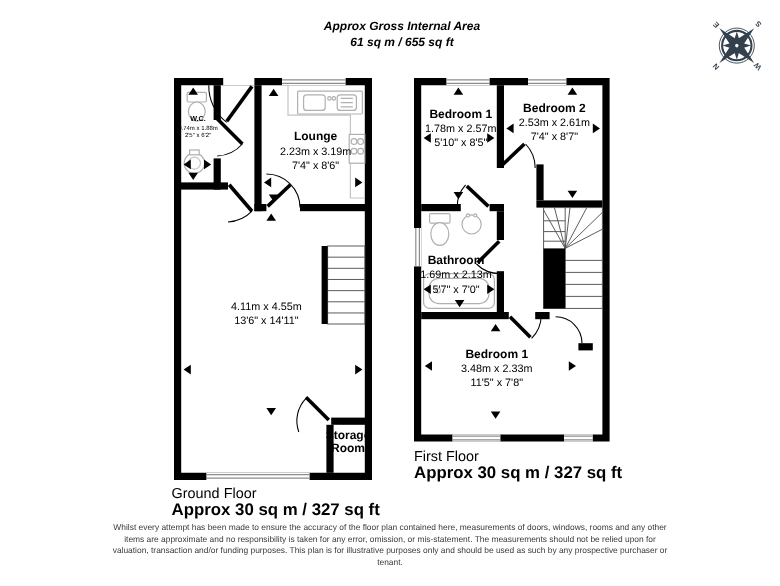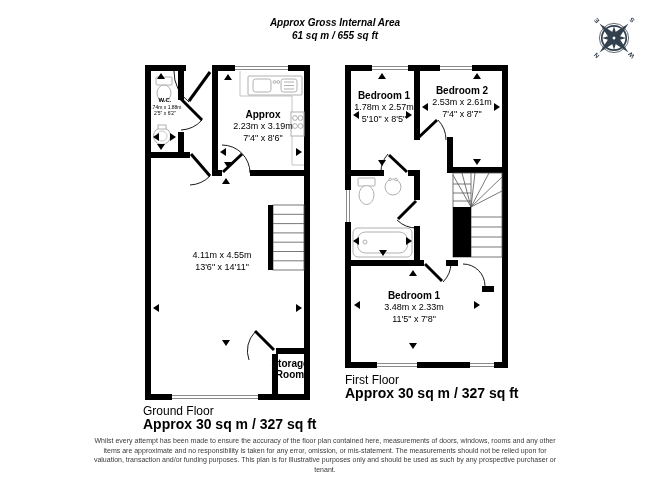--- a/index.html
+++ b/index.html
@@ -252,21 +252,21 @@
       <polygon points="72,289 68,283 76,283"></polygon>
     </g>
   </svg>
 
   <div class="room-label small" style="left:144px;top:97px;width:42px;">
     <div class="rn">W.C.</div>
     <div class="rd">0.74m x 1.88m</div>
     <div class="rd">2'5" x 6'2"</div>
   </div>
   <div class="room-label" style="left:222px;top:109px;width:82px;">
-    <div class="rn">Approx</div>
+    <div class="rn">Lounge</div>
     <div class="rd">2.23m x 3.19m</div>
     <div class="rd">7'4" x 8'6"</div>
   </div>
   <div class="room-label" style="left:167px;top:250px;width:110px;">
     <div class="rd">4.11m x 4.55m</div>
     <div class="rd">13'6" x 14'11"</div>
   </div>
   <div class="room-label storage" style="left:268px;top:358px;width:44px;">
     <div class="rn">Storage Room</div>
   </div>
@@ -274,20 +274,25 @@
   <div class="room-label" style="left:345px;top:90px;width:78px;">
     <div class="rn">Bedroom 1</div>
     <div class="rd">1.78m x 2.57m</div>
     <div class="rd">5'10" x 8'5"</div>
   </div>
   <div class="room-label" style="left:423px;top:85px;width:78px;">
     <div class="rn">Bedroom 2</div>
     <div class="rd">2.53m x 2.61m</div>
     <div class="rd">7'4" x 8'7"</div>
   </div>
+  <div class="room-label" style="left:340px;top:212px;width:80px;">
+    <div class="rn">Bathroom</div>
+    <div class="rd">1.69m x 2.13m</div>
+    <div class="rd">5'7" x 7'0"</div>
+  </div>
   <div class="room-label" style="left:369px;top:290px;width:90px;">
     <div class="rn">Bedroom 1</div>
     <div class="rd">3.48m x 2.33m</div>
     <div class="rd">11'5" x 7'8"</div>
   </div>
 
   <div class="floor-label" style="left:143px;top:404px;">
     <div class="fl-name">Ground Floor</div>
     <div class="fl-area">Approx 30 sq m / 327 sq ft</div>
   </div>

